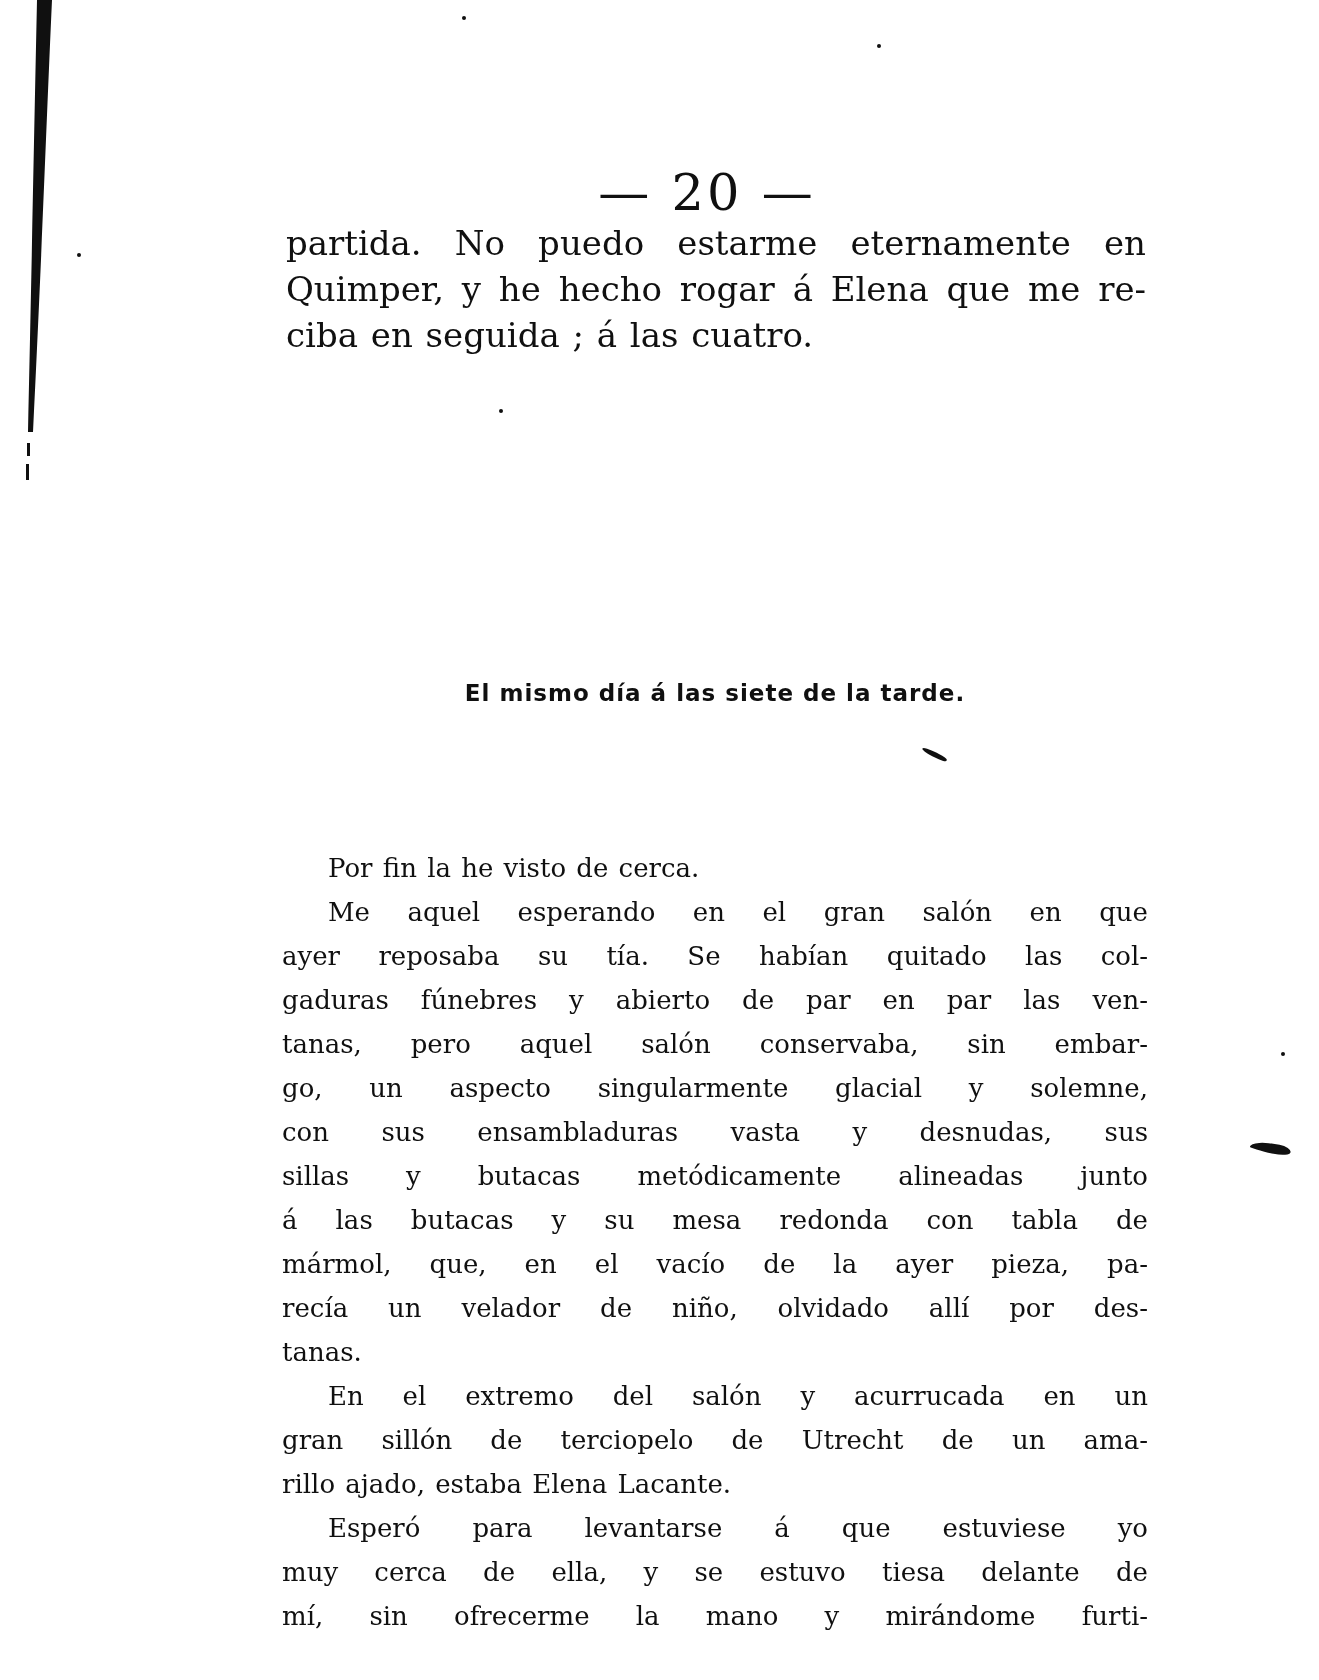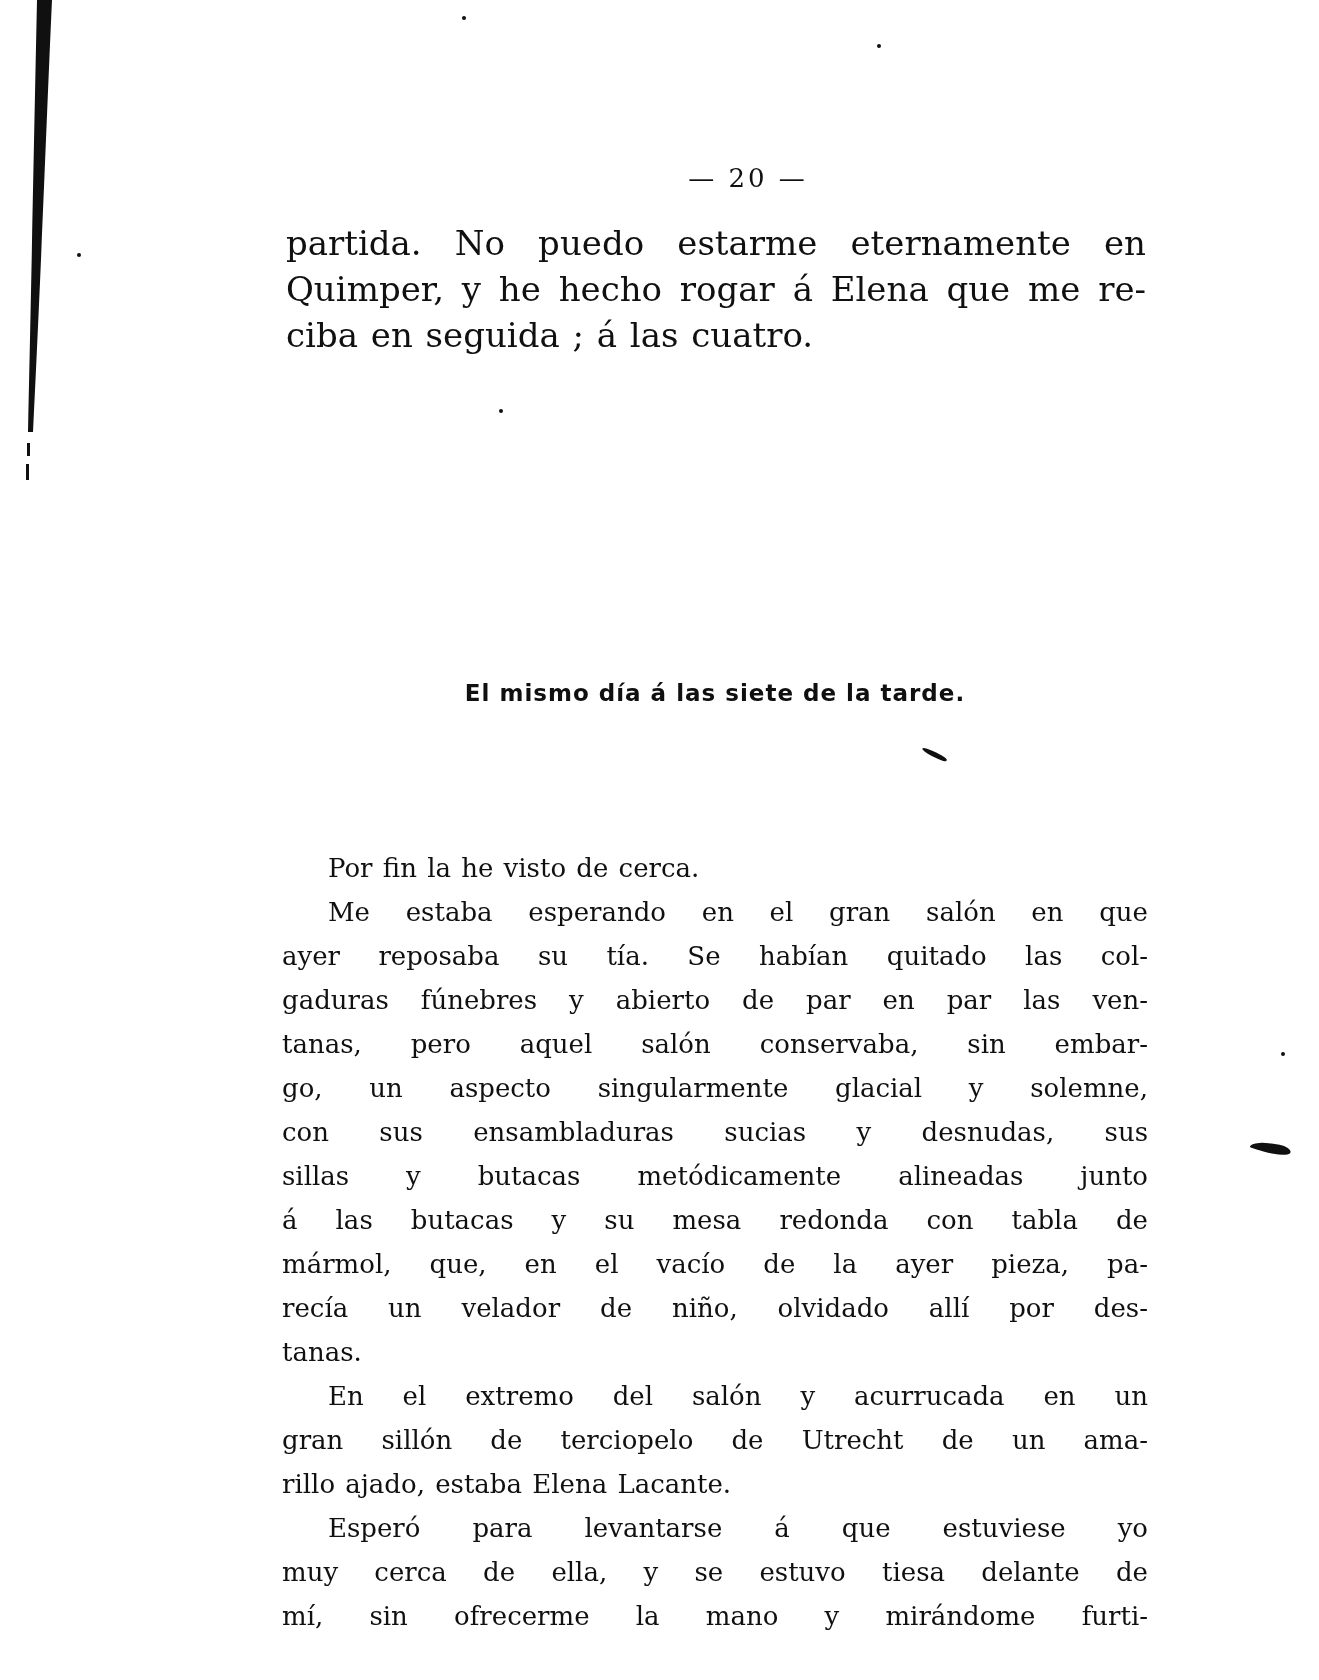--- a/index.html
+++ b/index.html
@@ -19,22 +19,22 @@
     background:#101010;border-radius:60% 40% 50% 50%;
     transform:rotate(27deg);
   }
   .swoosh{
     position:absolute;left:1250px;top:1143px;width:41px;height:10px;
     background:#101010;border-radius:70% 30% 40% 60% / 80% 50% 50% 20%;
     transform:rotate(12deg);
   }
   
   .pagenum{
-    position:absolute;top:163px;left:748px;transform:translateX(-50%);
-    font-size:26px;letter-spacing:3px;white-space:nowrap;
+    position:absolute;top:163px;left:707px;transform:translateX(-50%);
+    font-size:51px;letter-spacing:3px;white-space:nowrap;
   }
   
   .para-intro{
     position:absolute;left:286px;top:220px;width:860px;
     font-size:34px;line-height:46px;
   }
   
   .heading{
     position:absolute;left:282px;top:680px;width:866px;
     text-align:center;
@@ -76,26 +76,26 @@
   <div class="para-intro">
     <div class="tline just">partida. No puedo estarme eternamente en</div>
     <div class="tline just">Quimper, y he hecho rogar á Elena que me re-</div>
     <div class="tline">ciba en seguida ; á las cuatro.</div>
   </div>
 
   <div class="heading">El mismo día á las siete de la tarde.</div>
 
   <div class="body-block">
     <div class="tline indent">Por fin la he visto de cerca.</div>
-    <div class="tline indent just">Me estaba esperando en el gran salón en que</div>
+    <div class="tline indent just">Me aquel esperando en el gran salón en que</div>
     <div class="tline just">ayer reposaba su tía. Se habían quitado las col-</div>
     <div class="tline just">gaduras fúnebres y abierto de par en par las ven-</div>
     <div class="tline just">tanas, pero aquel salón conservaba, sin embar-</div>
     <div class="tline just">go, un aspecto singularmente glacial y solemne,</div>
-    <div class="tline just">con sus ensambladuras sucias y desnudas, sus</div>
+    <div class="tline just">con sus ensambladuras vasta y desnudas, sus</div>
     <div class="tline just">sillas y butacas metódicamente alineadas junto</div>
     <div class="tline just">á las butacas y su mesa redonda con tabla de</div>
     <div class="tline just">mármol, que, en el vacío de la ayer pieza, pa-</div>
     <div class="tline just">recía un velador de niño, olvidado allí por des-</div>
     <div class="tline">tanas.</div>
     <div class="tline indent just">En el extremo del salón y acurrucada en un</div>
     <div class="tline just">gran sillón de terciopelo de Utrecht de un ama-</div>
     <div class="tline">rillo ajado, estaba Elena Lacante.</div>
     <div class="tline indent just">Esperó para levantarse á que estuviese yo</div>
     <div class="tline just">muy cerca de ella, y se estuvo tiesa delante de</div>

